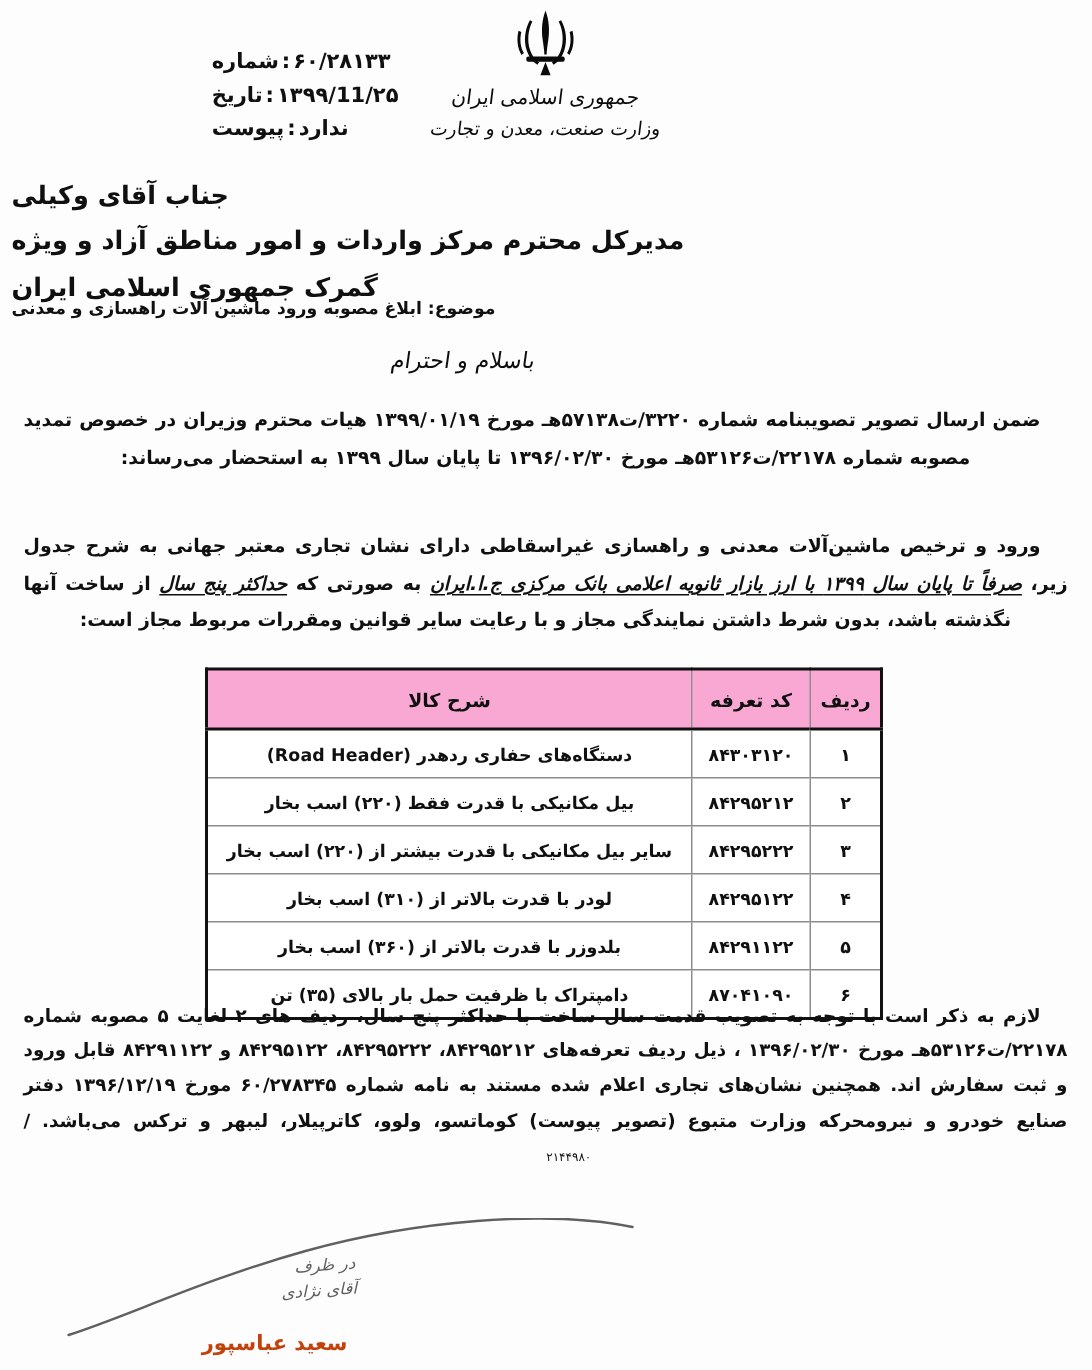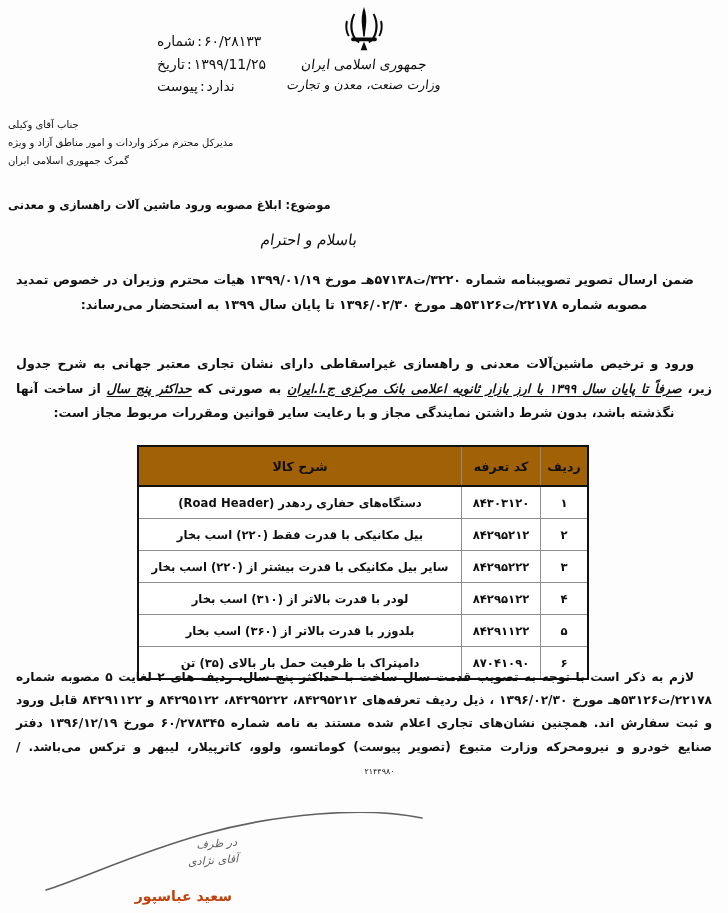--- a/index.html
+++ b/index.html
@@ -59,42 +59,42 @@
 
   .meta {
     position: absolute;
     top: 30px;
     right: 462px;
     text-align: left;
     direction: rtl;
   }
   .meta-row {
     font-size: 14px;
-    font-weight: normal;
+    font-weight: bold;
     line-height: 1.62;
     white-space: nowrap;
     letter-spacing: 0.2px;
     margin-left: 16px;
   }
   .meta-label { }
   .meta-sep { padding: 0 2px; }
   .meta-value { }
 
   
   .addressee {
     position: absolute;
     top: 116px;
     right: 14px;
     width: 706px;
     text-align: left;
     direction: rtl;
   }
   .addr-line {
-    font-size: 10px;
-    font-weight: normal;
+    font-size: 17px;
+    font-weight: bold;
     line-height: 1.78;
     white-space: nowrap;
     letter-spacing: 0.1px;
   }
   .subject {
     position: absolute;
     top: 198px;
     right: 8px;
     width: 712px;
     text-align: left;
@@ -175,21 +175,21 @@
     border: 1px solid #8d8d8d;
     font-size: 11.6px;
     font-weight: bold;
     text-align: center;
     vertical-align: middle;
     padding: 0;
     height: 31px;
     letter-spacing: 0.1px;
   }
   table.goods thead th {
-    background: #a16207;
+    background: #f9a8d4;
     height: 38px;
     font-size: 12.6px;
     border-bottom: 2.2px solid #111111;
   }
   .col-row   { width: 46px; margin-top: 32px; }
   .col-code  { width: 78px; }
   .col-desc  { width: auto; }
 
   
   .sig-area {

